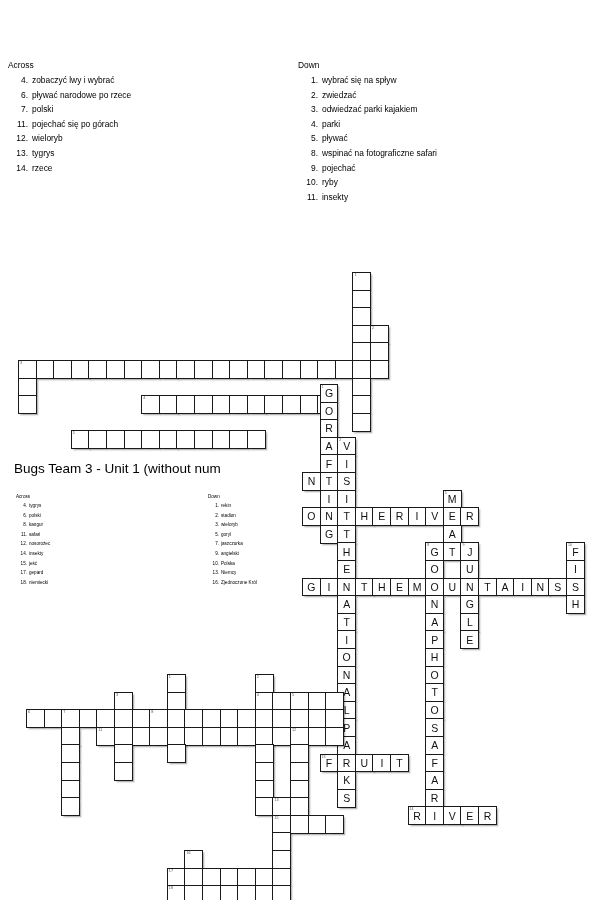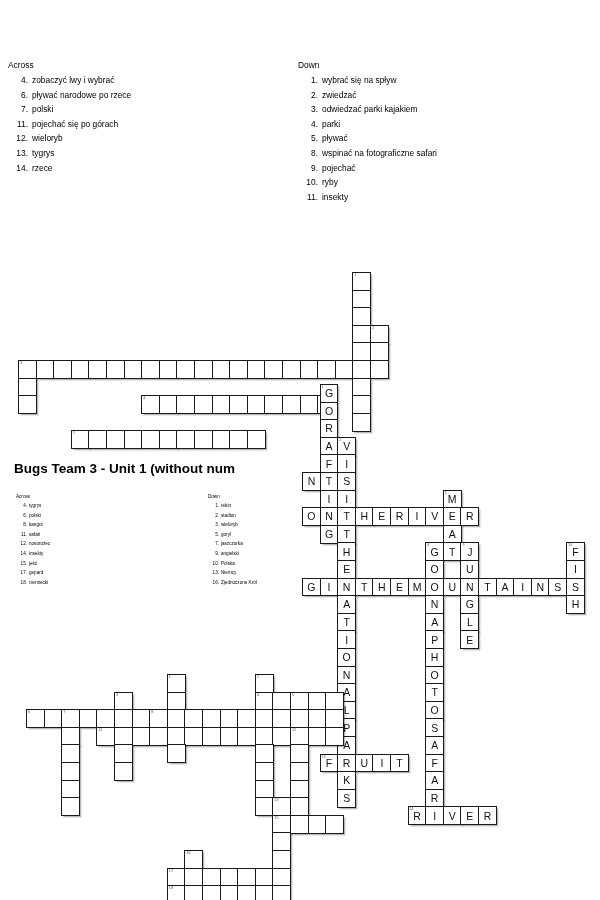--- a/index.html
+++ b/index.html
@@ -20,21 +20,21 @@
     left:14px; top:12px;
     font-size:21px;
     font-weight:bold;
     letter-spacing:-0.2px;
     white-space:nowrap;
   }
   .title-second{
     position:absolute;
     left:14px; top:461px;
     font-size:13.5px;
-    font-weight:bold;
+    font-weight:normal;
     white-space:nowrap;
     overflow:hidden;
     width:262px;
     background:#fff;
     z-index:6;
   }
 
   
   .clues{position:absolute;}
   .clues .head{font-size:8.4px;margin-bottom:3px;}

